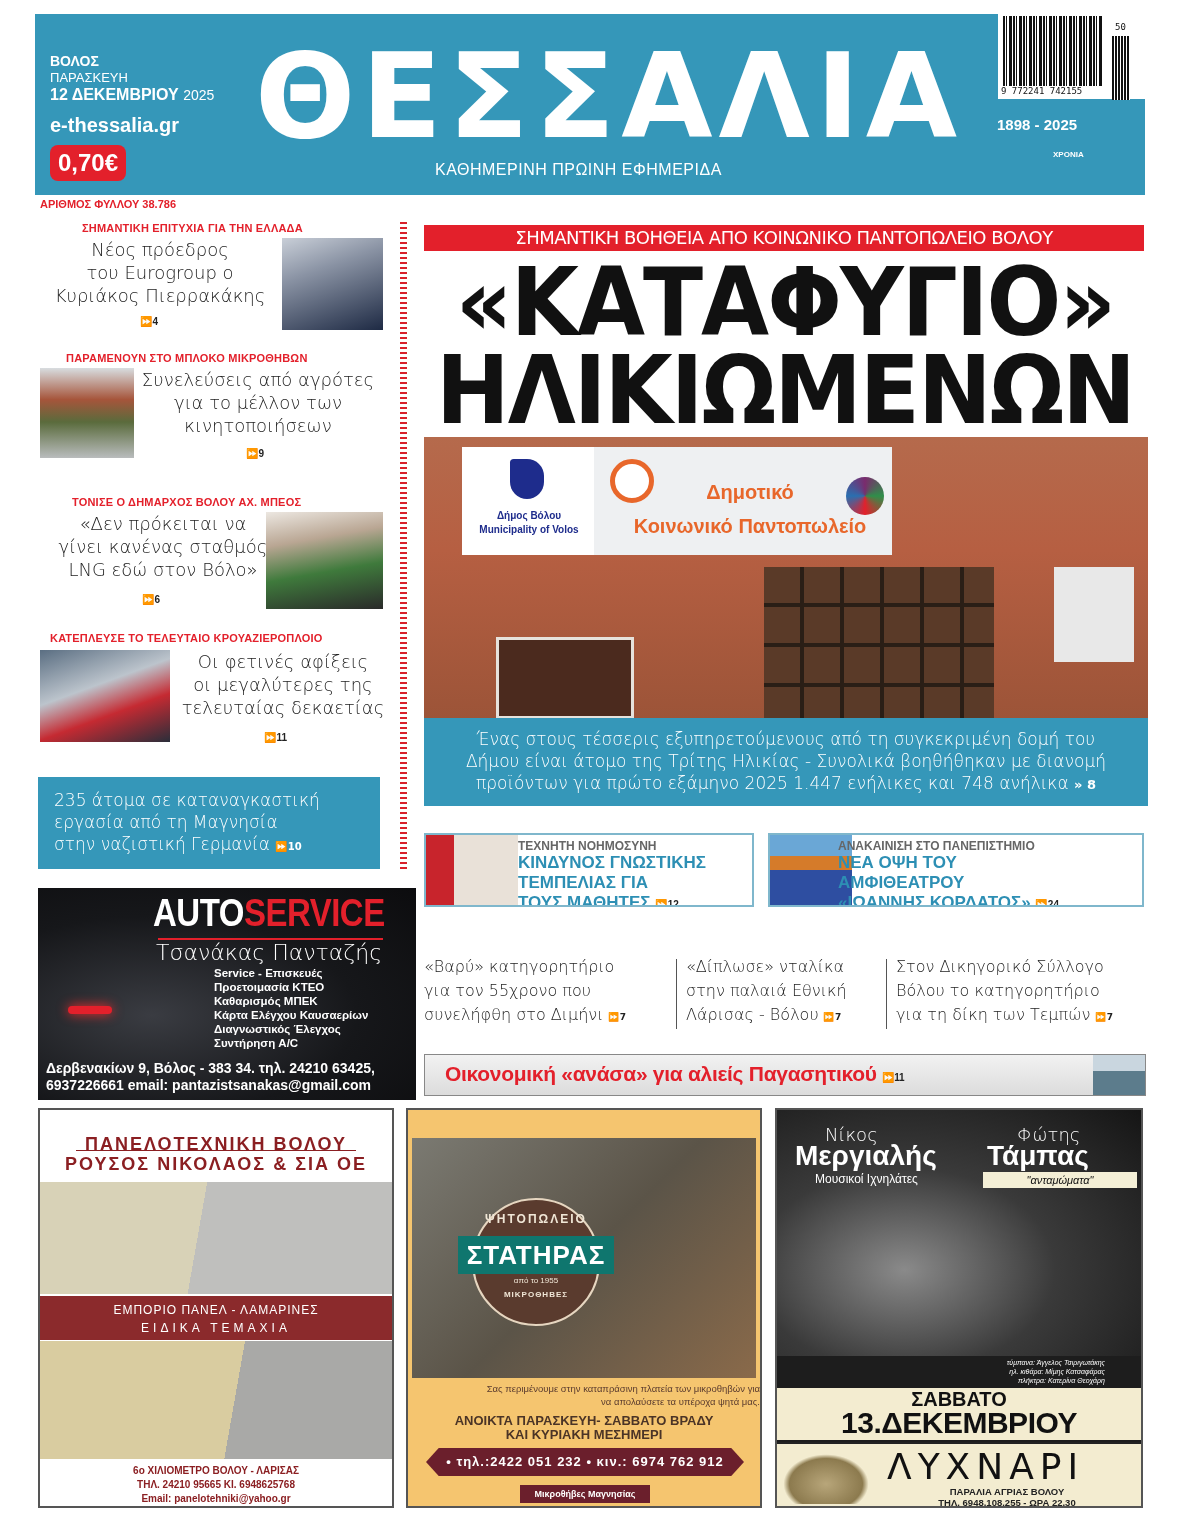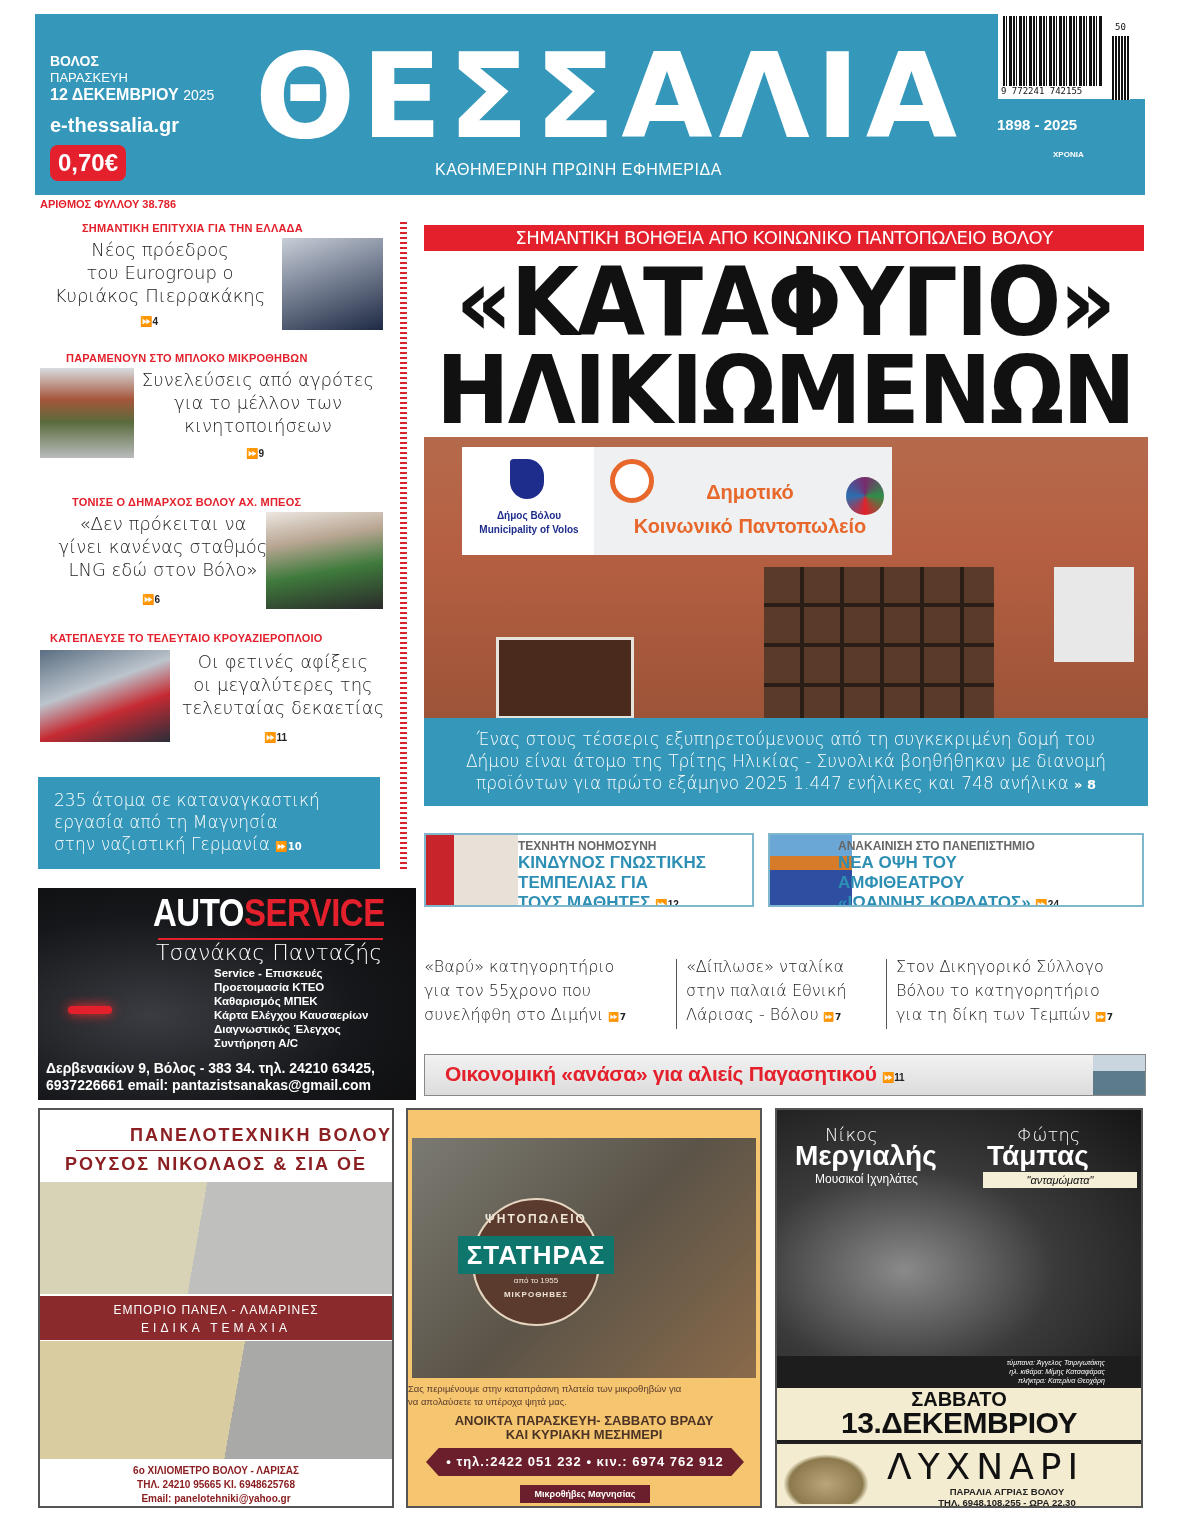--- a/index.html
+++ b/index.html
@@ -88,37 +88,37 @@
   .ad-auto { left: 38px; top: 888px; width: 378px; height: 212px; background: radial-gradient(ellipse at 30% 60%,#3a3c42 0%,#16171a 55%,#0c0c0e 100%); color: #fff; overflow: hidden; }
   .ad-auto .brand { position: absolute; left: 115px; top: 6px; font-size: 33px; font-weight: bold; letter-spacing: -0.5px; transform: scaleY(1.15); }
   .ad-auto .brand .red { color: #e3202b; }
   .ad-auto .line { position: absolute; left: 120px; top: 50px; width: 225px; height: 2px; background: #e3202b; }
   .ad-auto .owner { position: absolute; left: 118px; top: 52px; font-size: 22px; font-family: "DejaVu Sans", sans-serif; font-weight: 200; }
   .ad-auto .svc { position: absolute; left: 176px; top: 78px; font-size: 11.5px; line-height: 14px; font-weight: bold; }
   .ad-auto .addr { position: absolute; left: 8px; top: 172px; width: 336px; text-align: left; font-size: 14px; line-height: 17px; font-weight: bold; }
   .ad-auto .tail { position: absolute; left: 30px; top: 118px; width: 44px; height: 8px; background: #e3202b; border-radius: 4px; box-shadow: 0 0 12px #ff2a2a; }
 
   .ad-panel { left: 38px; top: 1108px; width: 356px; height: 400px; border: 2px solid #555; background: #fff; overflow: hidden; }
-  .ad-panel .h1 { position: absolute; left: 0; top: 15px; width: 100%; text-align: right; color: #8b1f22; font-size: 18px; font-weight: bold; letter-spacing: 2px; }
+  .ad-panel .h1 { position: absolute; left: 0; top: 24px; width: 100%; text-align: center; color: #8b1f22; font-size: 18px; font-weight: bold; letter-spacing: 2px; }
   .ad-panel .hr { position: absolute; left: 36px; top: 40px; width: 280px; height: 1px; background: #8b1f22; }
   .ad-panel .h2 { position: absolute; left: 0; top: 44px; width: 100%; text-align: center; color: #8b1f22; font-size: 18px; font-weight: bold; letter-spacing: 2px; }
   .ad-panel .ph1 { position: absolute; left: 0; top: 72px; width: 352px; height: 112px; background: linear-gradient(100deg,#d8d2b7 0 45%, #bfbfbd 45% 100%); }
   .ad-panel .stripe { position: absolute; left: 0; top: 186px; width: 352px; height: 44px; background: #8b2a2c; color: #fff; text-align: center; font-size: 12px; line-height: 18px; padding-top: 5px; letter-spacing: 1px; }
   .ad-panel .stripe .b { letter-spacing: 4px; }
   .ad-panel .ph2 { position: absolute; left: 0; top: 231px; width: 352px; height: 118px; background: linear-gradient(100deg,#d9cca0 0 55%, #a9a9a7 55% 100%); }
   .ad-panel .foot { position: absolute; left: 0; top: 354px; width: 100%; text-align: center; color: #8b1f22; font-size: 10px; font-weight: bold; line-height: 14px; }
 
   .ad-stat { left: 406px; top: 1108px; width: 356px; height: 400px; border: 2px solid #555; background: #f5c56f; overflow: hidden; }
   .ad-stat .photos { position: absolute; left: 4px; top: 28px; width: 344px; height: 240px; background: linear-gradient(135deg,#7b7a72,#5b5448 50%,#8a6a4a); }
   .ad-stat .logo-c { position: absolute; left: 64px; top: 88px; width: 128px; height: 128px; border-radius: 50%; background: #5a3b2e; border: 2px solid #e6d6c0; }
   .ad-stat .lc-top { position: absolute; left: 68px; top: 102px; width: 120px; text-align: center; color: #f0e6d6; font-size: 12px; font-weight: bold; letter-spacing: 2px; }
   .ad-stat .ribbon { position: absolute; left: 50px; top: 126px; width: 156px; height: 38px; background: #0f766e; color: #fff; font-size: 26px; font-weight: bold; text-align: center; line-height: 38px; letter-spacing: 1px; }
   .ad-stat .since { position: absolute; left: 68px; top: 166px; width: 120px; text-align: center; color: #f0e6d6; font-size: 8px; }
   .ad-stat .mkt { position: absolute; left: 68px; top: 180px; width: 120px; text-align: center; color: #f0e6d6; font-size: 8px; font-weight: bold; letter-spacing: 1px; }
-  .ad-stat .txt { position: absolute; left: 0; top: 272px; width: 100%; text-align: left; font-size: 9.5px; color: #5a3b2e; line-height: 13px; }
+  .ad-stat .txt { position: absolute; left: 0; top: 272px; width: 100%; text-align: right; font-size: 9.5px; color: #5a3b2e; line-height: 13px; }
   .ad-stat .open { position: absolute; left: 0; top: 304px; width: 100%; text-align: center; font-size: 13px; font-weight: bold; color: #4b3426; line-height: 14px; }
   .ad-stat .tel { position: absolute; left: 18px; top: 338px; width: 318px; height: 28px; background: #6b1f2c; color: #fff; font-size: 13px; font-weight: bold; text-align: center; line-height: 28px; letter-spacing: 1px; clip-path: polygon(4% 0,96% 0,100% 50%,96% 100%,4% 100%,0 50%); }
   .ad-stat .place { position: absolute; left: 112px; top: 375px; width: 130px; height: 18px; background: #6b1f2c; color: #fff; font-size: 9px; font-weight: bold; text-align: center; line-height: 18px; }
 
   .ad-con { left: 775px; top: 1108px; width: 368px; height: 400px; border: 2px solid #555; background: #1d1d1d; overflow: hidden; }
   .ad-con .bg { position: absolute; left: 0; top: 0; width: 100%; height: 246px; background: radial-gradient(ellipse at 35% 65%,#8a8a8a 0%,#3a3a3a 45%,#151515 100%); }
   .ad-con .n1 { position: absolute; left: 48px; top: 14px; color: #fff; font-size: 18px; font-family: "DejaVu Sans", sans-serif; font-weight: 300; }
   .ad-con .s1 { position: absolute; left: 18px; top: 30px; color: #fff; font-size: 28px; font-weight: bold; }
   .ad-con .n2 { position: absolute; left: 240px; top: 14px; color: #fff; font-size: 18px; font-family: "DejaVu Sans", sans-serif; font-weight: 300; }
   .ad-con .s2 { position: absolute; left: 210px; top: 30px; color: #fff; font-size: 28px; font-weight: bold; }

